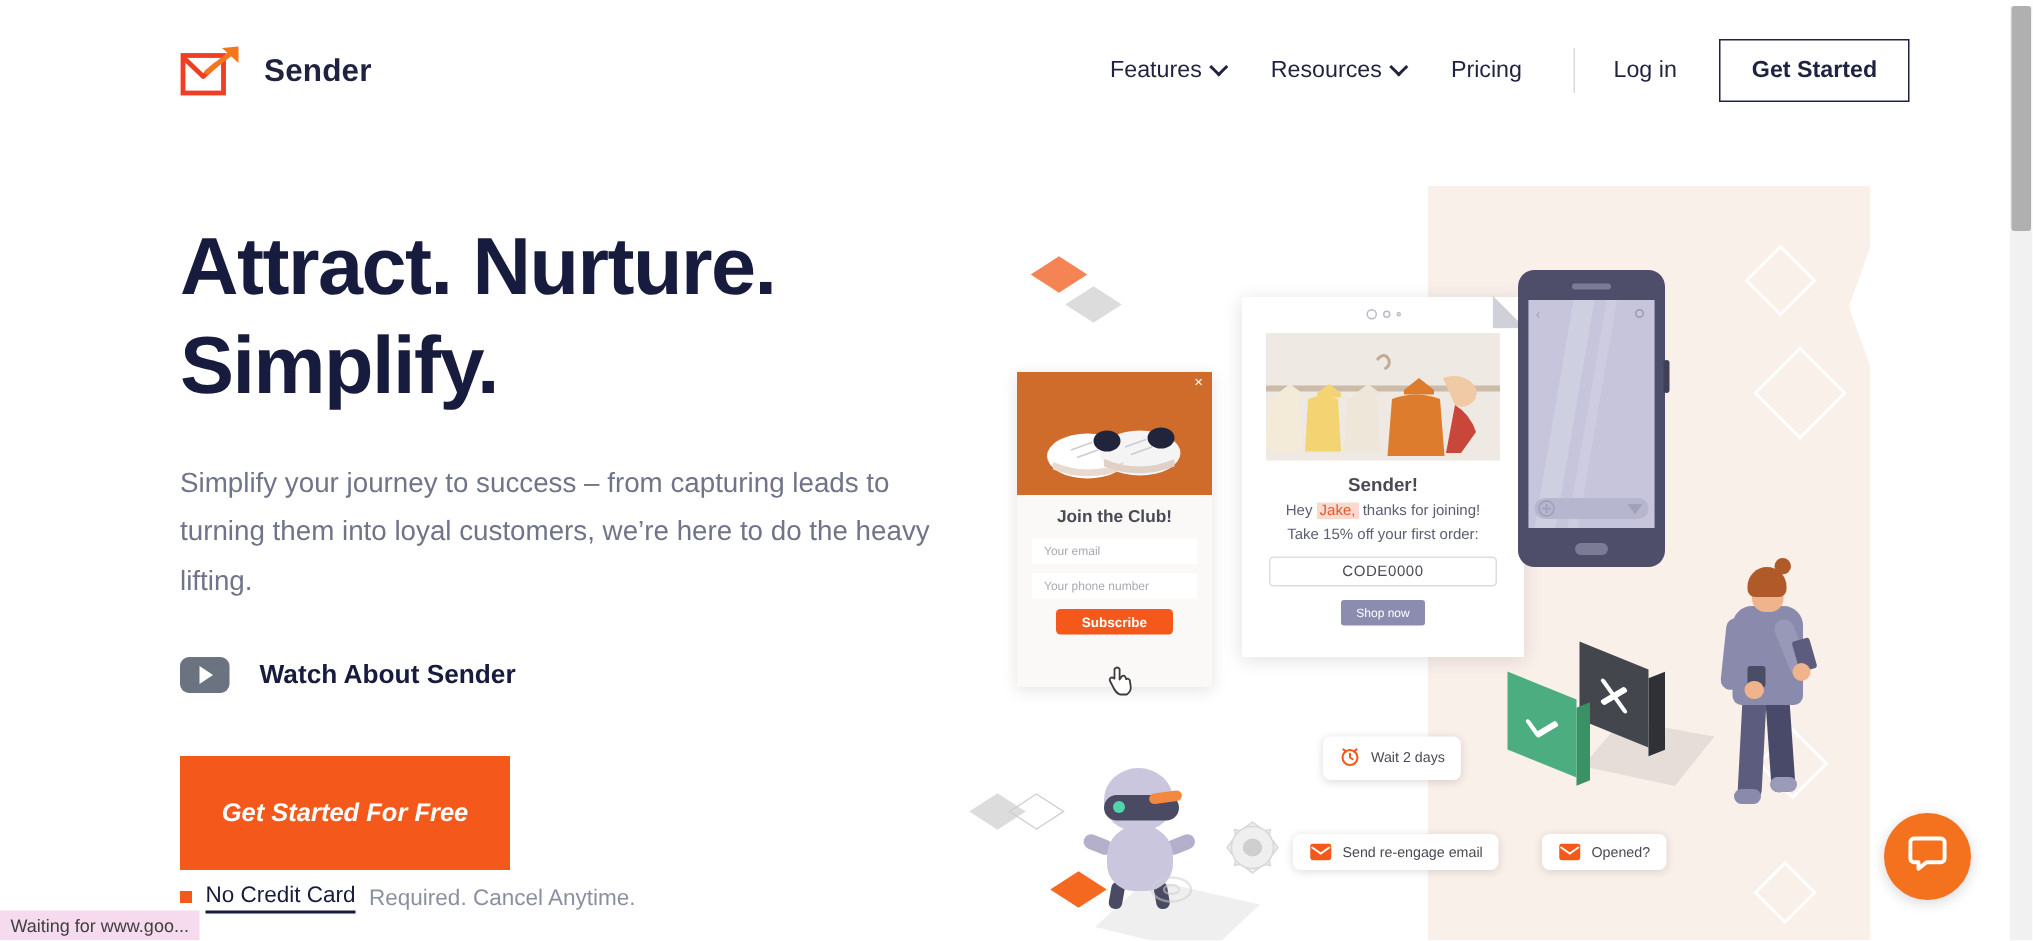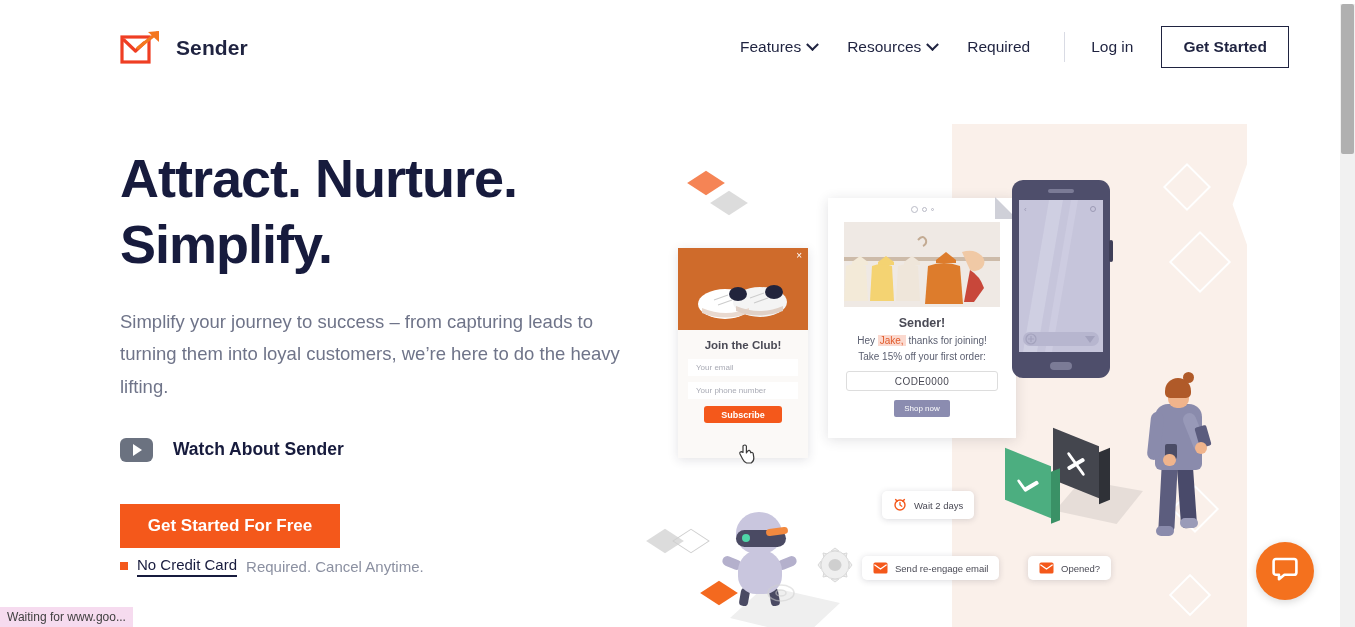--- a/index.html
+++ b/index.html
@@ -49,22 +49,23 @@
   .play-badge {
     width: 33px; height: 24px; border-radius: 6px; background:#6b7280;
     display:flex; align-items:center; justify-content:center;
   }
   .play-tri { width:0;height:0;border-left:9px solid #fff;border-top:6px solid transparent;border-bottom:6px solid transparent; margin-left:2px; }
   .watch-label { font-size:17.5px; font-weight:700; color:#171b3d; }
 
   .cta-btn {
     margin-top: 42px; display:block; background:#f4581b; color:#fff; border:none;
     font-family:"Liberation Sans", sans-serif;
-    font-size:17px; font-weight:700; width:220px; height:44px; cursor:pointer;
+    font-size:17px; font-weight:700; width:220px; height:76px; cursor:pointer;
     text-align:center;
+    font-style:italic;
   }
   .note-row { margin-top: 8px; display:flex; align-items:center; gap:9px; font-size:15px; }
   .note-bullet { width:8px; height:8px; background:#f4581b; display:inline-block; }
   .note-strong { color:#171b3d; border-bottom:2px solid #171b3d; padding-bottom:2px; }
   .note-rest { color:#8b90a1; }
 
   
   .illus { position:absolute; left:630px; top:110px; width:710px; height:517px; }
   .pink-panel { position:absolute; left:322px; top:14px; width:280px; height:503px; background:#faf0ea; }
   .pink-notch { position:absolute; left:585px; top:14px; width:32px; height:503px; background:#faf0ea;
@@ -230,21 +231,21 @@
     <div class="nav">
       <div class="nav-item">
         <span>Features</span>
         <i class="chev"></i>
       </div>
       <div class="nav-item">
         <span>Resources</span>
         <i class="chev"></i>
       </div>
       <div class="nav-item">
-        <span>Required</span>
+        <span>Pricing</span>
       </div>
       <span class="nav-divider"></span>
       <span class="nav-login">Log in</span>
       <button class="nav-cta">Get Started</button>
     </div>
   </div>
 
   <div class="hero-left">
     <h1 class="headline">
       <span>Attract. Nurture.</span><br>

